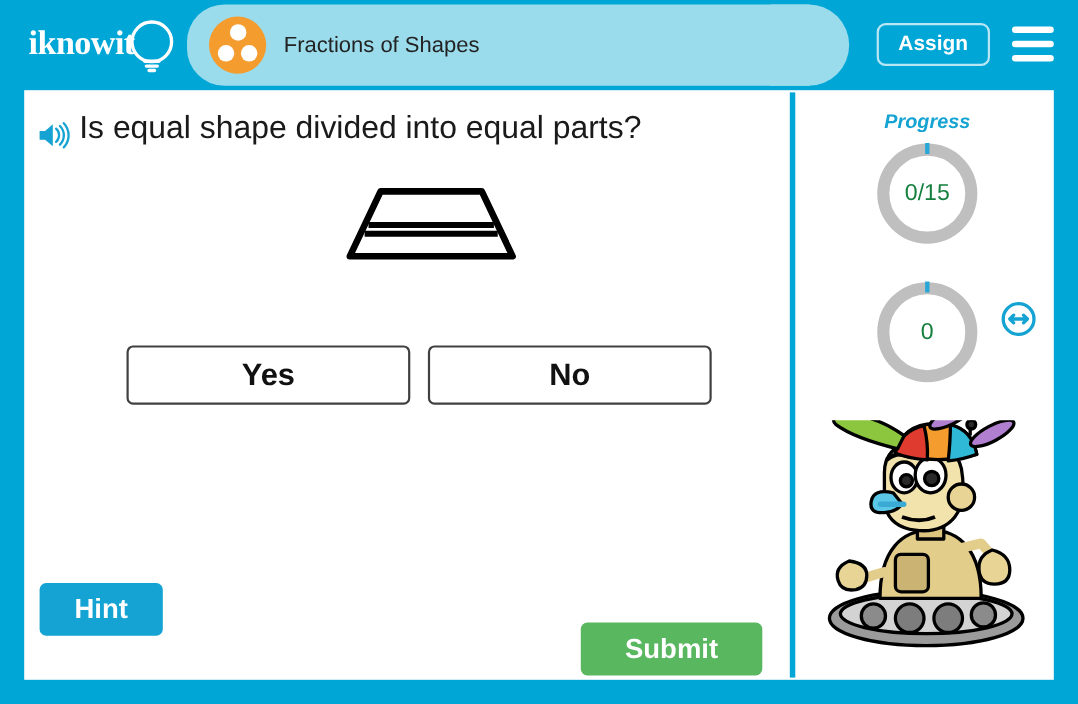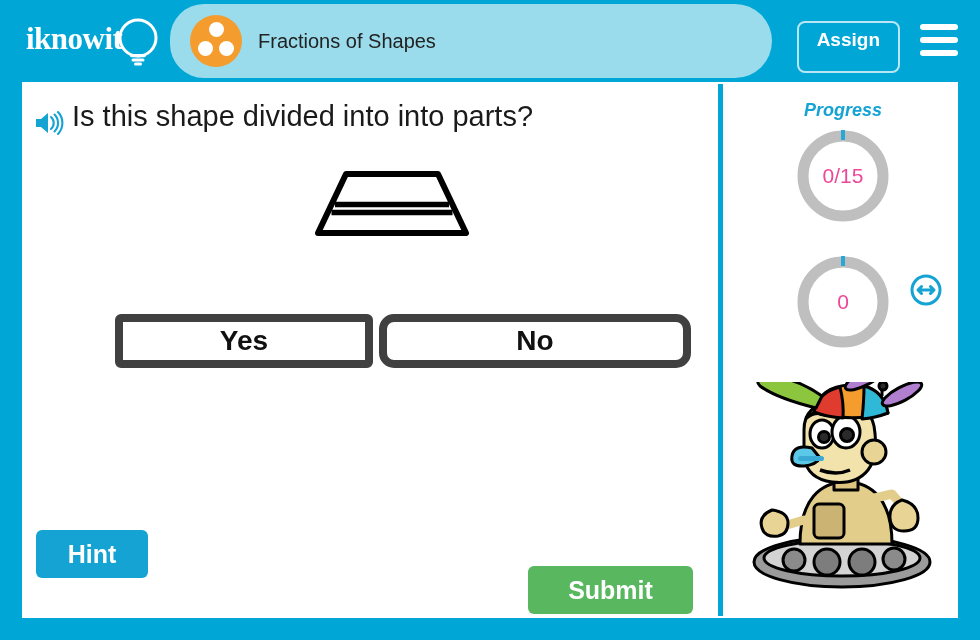--- a/index.html
+++ b/index.html
@@ -39,21 +39,21 @@
   #title-icon .d2{left:8px;top:26px;}
   #title-icon .d3{left:29px;top:26px;}
   #title-text{
     position:absolute;left:88px;top:0;height:74px;line-height:74px;
     font-size:20px;color:#222;font-family:"Liberation Sans",sans-serif;
     white-space:nowrap;z-index:3;
   }
 
   #assign-btn{
     position:absolute;right:80px;top:21px;
-    padding:6px 18px 20px;border:2px solid #b9e6f4;border-radius:8px;
+    padding:6px 18px 7px;border:2px solid #b9e6f4;border-radius:8px;
     color:#fff;font-size:19px;font-weight:bold;background:transparent;
     font-family:"Liberation Sans",sans-serif;cursor:pointer;
   }
   #menu-btn{position:absolute;right:22px;top:24px;width:38px;height:32px;cursor:pointer;}
   #menu-btn span{display:block;width:38px;height:6px;background:#fff;border-radius:3px;margin-bottom:7px;}
 
   
   #card{
     position:absolute;left:22px;top:82px;width:936px;height:536px;
     background:#fff;
@@ -65,27 +65,27 @@
   #question-text{
     position:absolute;left:38px;top:0;font-size:29px;color:#1a1a1a;
     font-family:"Liberation Sans",sans-serif;white-space:nowrap;
   }
 
   #shape-area{position:absolute;left:0;top:85px;width:700px;height:90px;}
   #shape-svg{position:absolute;left:285px;top:0;}
 
   #answers{position:absolute;left:93px;top:232px;width:560px;height:56px;}
   .answer-btn{
-    position:absolute;top:0;height:54px;border:8px solid #404040;border-radius:6px;
+    position:absolute;top:0;height:54px;border:2px solid #404040;border-radius:6px;
     background:#fff;color:#111;font-size:28px;font-weight:bold;
     font-family:"Liberation Sans",sans-serif;cursor:pointer;
     display:flex;align-items:center;justify-content:center;box-sizing:border-box;
   }
   #answer-yes{left:0px;width:258px;}
-  #answer-no{left:264px;width:312px;border-radius:15px;}
+  #answer-no{left:274px;width:258px;}
 
   #hint-btn{
     position:absolute;left:14px;top:448px;width:112px;height:48px;
     background:#14a3d2;border:none;border-radius:6px;color:#fff;
     font-size:25px;font-weight:bold;font-family:"Liberation Sans",sans-serif;cursor:pointer;
   }
   #submit-btn{
     position:absolute;left:506px;top:448px;width:165px;height:48px;
     background:#58b75f;border:none;border-radius:6px;color:#fff;
     font-size:25px;font-weight:bold;font-family:"Liberation Sans",sans-serif;cursor:pointer;margin-top:36px;
@@ -99,21 +99,21 @@
   .meter{position:absolute;width:230px;}
   .meter-label{
     text-align:center;color:#14a3d2;font-size:18px;font-weight:bold;
     font-family:"Liberation Sans",sans-serif;
     font-style:italic;
   }
   .ring-wrap{position:relative;width:100px;height:100px;margin:5px auto 0;}
   .ring-value{
     position:absolute;left:0;top:0;width:100px;height:100px;
     display:flex;align-items:center;justify-content:center;
-    color:#ec4899;font-size:21px;font-family:"Liberation Sans",sans-serif;
+    color:#15803d;font-size:21px;font-family:"Liberation Sans",sans-serif;
   }
   #progress-meter{top:18px;}
   #score-meter{top:165px;}
 
   #mascot{position:absolute;left:14px;top:300px;width:210px;height:215px;}
   #resize-icon{position:absolute;left:182px;top:192px;width:32px;height:32px;cursor:pointer;}
 </style>
 </head>
 <body>
 
@@ -151,21 +151,21 @@
 
   <div id="card">
 
     <div id="question-row">
       <svg id="speaker-icon" viewBox="0 0 30 26">
         <path d="M2 9 h5 L14 3 v20 L7 17 H2 Z" fill="#14a3d2"></path>
         <path d="M17 7 a8 8 0 0 1 0 12" fill="none" stroke="#14a3d2" stroke-width="2.1" stroke-linecap="round"></path>
         <path d="M20.5 4.5 a12 12 0 0 1 0 17" fill="none" stroke="#14a3d2" stroke-width="2.1" stroke-linecap="round"></path>
         <path d="M24 2 a16 16 0 0 1 0 22" fill="none" stroke="#14a3d2" stroke-width="2.1" stroke-linecap="round"></path>
       </svg>
-      <div id="question-text">Is this shape divided into into parts?</div>
+      <div id="question-text">Is equal shape divided into equal parts?</div>
     </div>
 
     <div id="shape-area">
       <svg id="shape-svg" width="170" height="80" viewBox="0 0 170 80">
 
         <path d="M39 7 H131 L159 66 H11 Z" fill="#ffffff" stroke="#000000" stroke-width="6" stroke-linejoin="round"></path>
 
         <line x1="28" y1="37.5" x2="142" y2="37.5" stroke="#000000" stroke-width="5.5"></line>
 
         <line x1="24.5" y1="45.5" x2="145.5" y2="45.5" stroke="#000000" stroke-width="5.5"></line>

